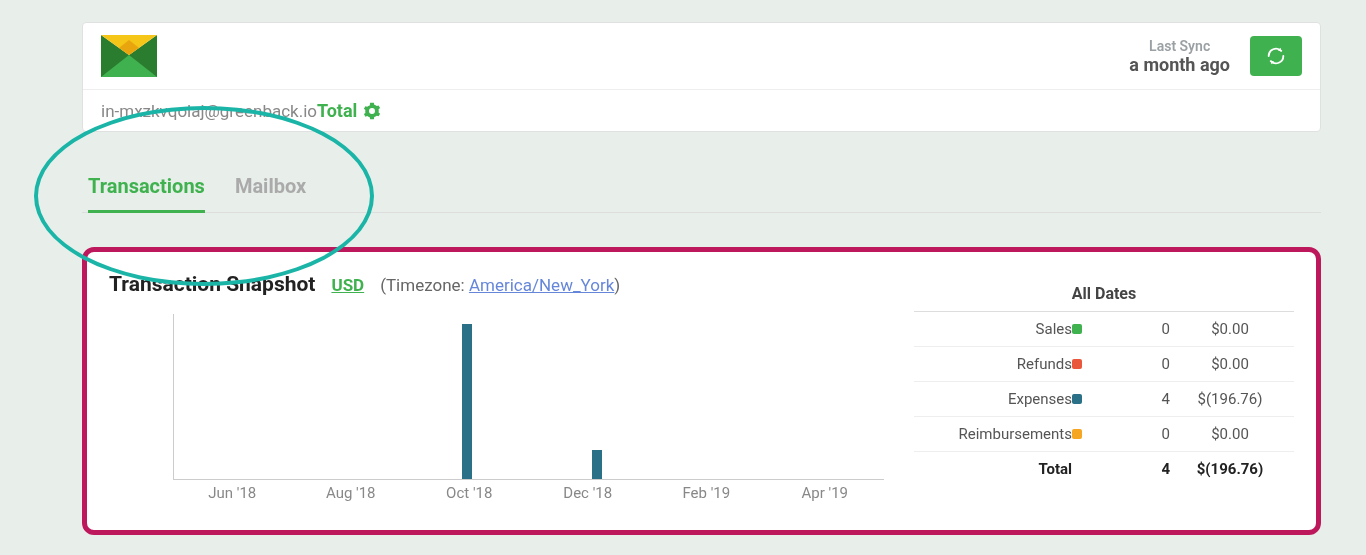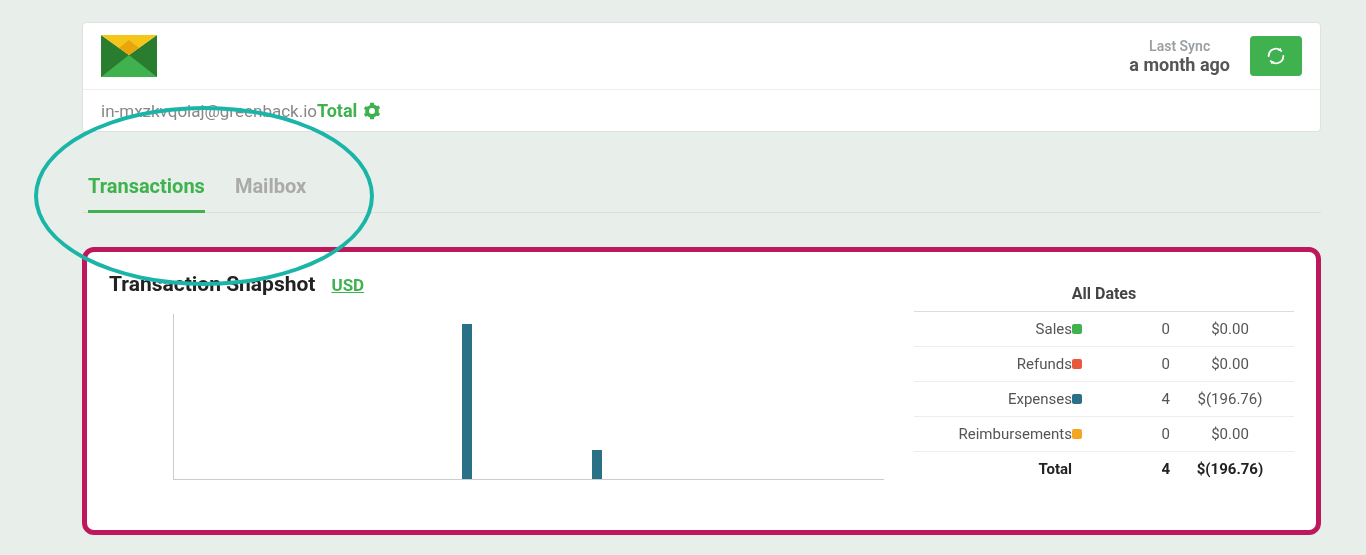--- a/index.html
+++ b/index.html
@@ -229,25 +229,36 @@
       <div class="tab inactive">Mailbox</div>
     </div>
     <div class="highlight-ellipse" style="left:-48px; top:-58px; width:340px; height:180px;"></div>
   </div>
 
   <div class="snapshot-card">
     <div class="snapshot-left">
       <div class="snapshot-title-row">
         <span class="snapshot-title">Transaction Snapshot</span>
         <span class="usd-link">USD</span>
+        <span class="tz-wrap">
+          <span>(Timezone: </span><span class="tz-link">America/New_York</span><span>)</span>
+        </span>
       </div>
       <div class="chart">
         <div class="plot" id="plot">
             <div class="bar" style="left: 287.5px; height: 155.2px;"></div>
             <div class="bar" style="left: 417.5px; height: 28.8px;"></div>
+          </div>
+        <div class="x-axis" id="x-axis">
+            <div class="x-tick">Jun '18</div>
+            <div class="x-tick">Aug '18</div>
+            <div class="x-tick">Oct '18</div>
+            <div class="x-tick">Dec '18</div>
+            <div class="x-tick">Feb '19</div>
+            <div class="x-tick">Apr '19</div>
           </div>
       </div>
     </div>
     <div class="snapshot-right">
       <div class="table-title">All Dates</div>
       <div id="summary-rows">
           <div class="srow">
             <span class="label">Sales</span>
             <span class="swatch" style="background:#3fb24f"></span>
             <span class="count">0</span>

